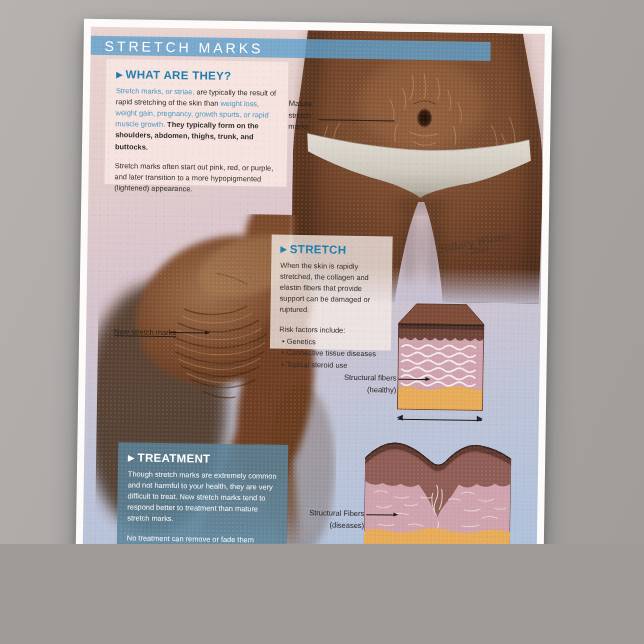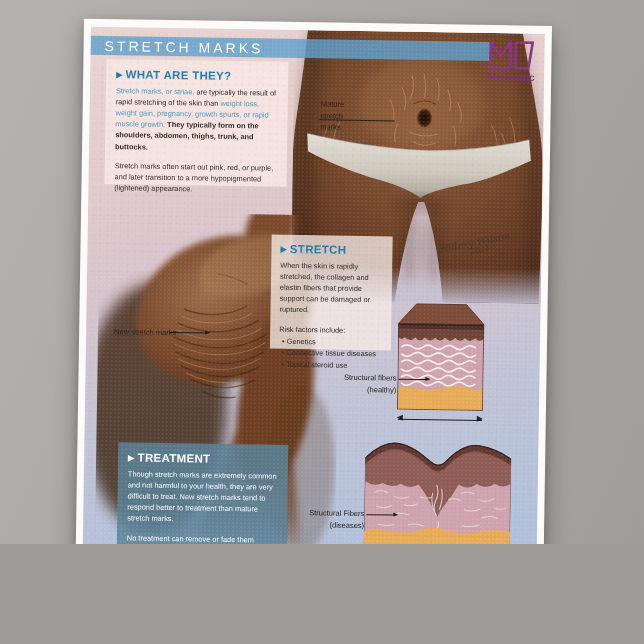--- a/index.html
+++ b/index.html
@@ -33,22 +33,22 @@
   .blue{color:#4a98be;}
   .b2{font-weight:700;}
   .box-causes{left:184px;top:205px;width:121px;height:114px;background:rgba(245,235,229,.78);padding:8px 9px;}
   .box-causes ul{margin:0;padding:0 0 0 3px;list-style:none;}
   .box-causes li{font-size:7.4px;line-height:1.55;color:#2e2b29;}
   .box-causes li::before{content:"• ";}
   .box-treatment{left:34px;top:415px;width:170px;height:111px;background:rgba(90,130,152,.86);padding:9px 10px;}
   .box-treatment h3{color:#ffffff;}
   .box-treatment p{color:rgba(255,255,255,.96);}
   .ann{position:absolute;z-index:6;font-size:7.5px;line-height:1.55;color:#26211d;}
-  .label-mature{left:199px;top:68px;width:42px;margin-left:32px;}
-  .label-new{left:28px;top:299px;white-space:nowrap;}
+  .label-mature{left:199px;top:68px;width:42px;}
+  .label-new{left:28px;top:299px;white-space:nowrap;text-decoration:underline;}
   .label-healthy{left:241px;top:341px;width:70px;text-align:right;}
   .label-ruptured{left:213px;top:477px;width:68px;text-align:right;}
   .pline{position:absolute;z-index:6;height:0;border-top:1px solid #1d1a17;}
   .pline-mature{left:229px;top:89px;width:76px;}
   .sarrow{position:absolute;z-index:6;height:0;border-top:1px solid #1d1a17;}
   .sarrow::after{content:"";position:absolute;right:-4px;top:-3px;
     border-left:5px solid #1d1a17;border-top:2.5px solid transparent;border-bottom:2.5px solid transparent;}
   .arrow-new{left:83px;top:304px;width:37px;}
   .arrow-healthy{left:313px;top:347px;width:28px;}
   .arrow-ruptured{left:283px;top:483px;width:28px;}
@@ -183,29 +183,20 @@
           <path d="M77,131 q28,13 57,9 q21,-3 33,-12"></path>
           <path d="M81,146 q26,12 52,9 q17,-3 29,-11"></path>
           <path d="M89,160 q24,11 46,8"></path>
         </g>
       </svg>
 
       <div class="title-bar">
         <span>STRETCH MARKS</span>
       </div>
 
-      <div class="brand">
-        <svg width="46" height="30" viewBox="0 0 46 30" style="margin:0 auto;">
-          <g fill="none" stroke="#8b2f8b" stroke-width="2.6" stroke-linejoin="miter">
-            <path d="M2,2 L12,16 L22,2 L22,28 L2,28 Z"></path>
-            <path d="M27,2 L44,2 L40,28 L27,28 Z"></path>
-          </g>
-        </svg>
-        <div class="brand-name">Melalogic</div>
-      </div>
 
       <div class="box box-what">
         <h3><span class="tri">▶</span><span>WHAT ARE THEY?</span></h3>
         <p><span class="blue">Stretch marks, or striae,</span><span> are typically the result of rapid stretching of the skin than </span><span class="blue">weight loss, weight gain, pregnancy, growth spurts, or rapid muscle growth.</span><span class="b2"> They typically form on the shoulders, abdomen, thighs, trunk, and buttocks.</span></p>
         <p>Stretch marks often start out pink, red, or purple, and later transition to a more hypopigmented (lightened) appearance.</p>
       </div>
 
       <div class="ann label-mature">Mature stretch marks</div>
       <div class="pline pline-mature"></div>
 

